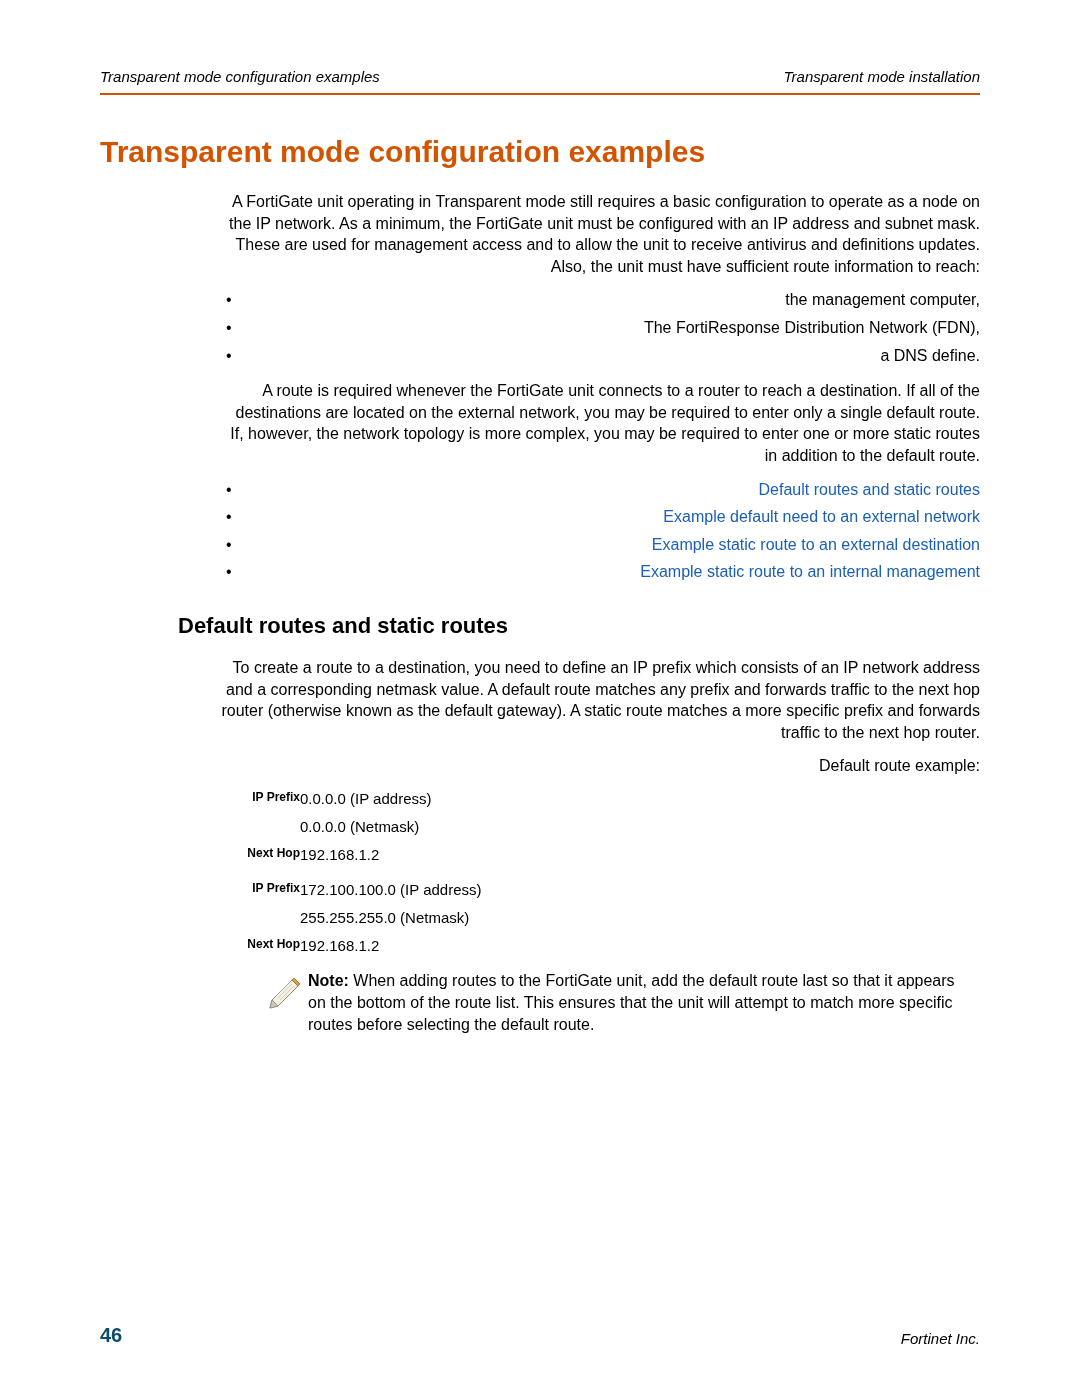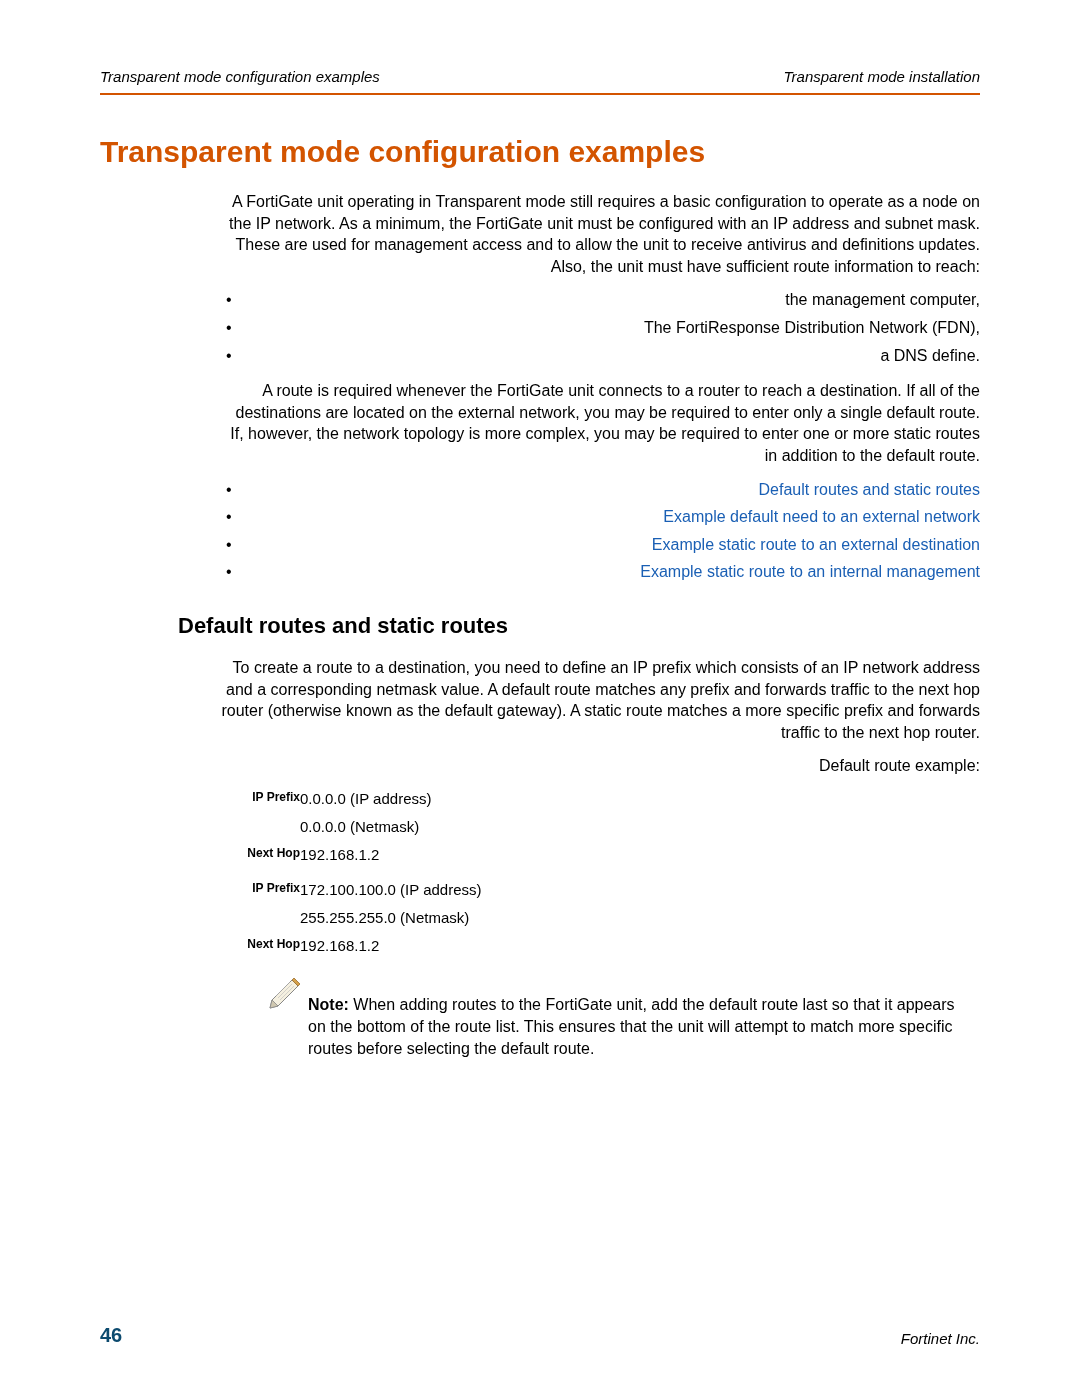--- a/index.html
+++ b/index.html
@@ -117,21 +117,20 @@
       flex-shrink: 0;
       margin-right: 4px;
       margin-top: 2px;
     }
     
     .note-text {
       font-size: 16px;
       line-height: 1.35;
       flex: 1;
       padding-right: 8px;
-      margin-top: 24px;
     }
     
     .note-text strong {
       font-weight: bold;
     }
     
     .footer {
       position: absolute;
       bottom: 50px;
       left: 100px;

